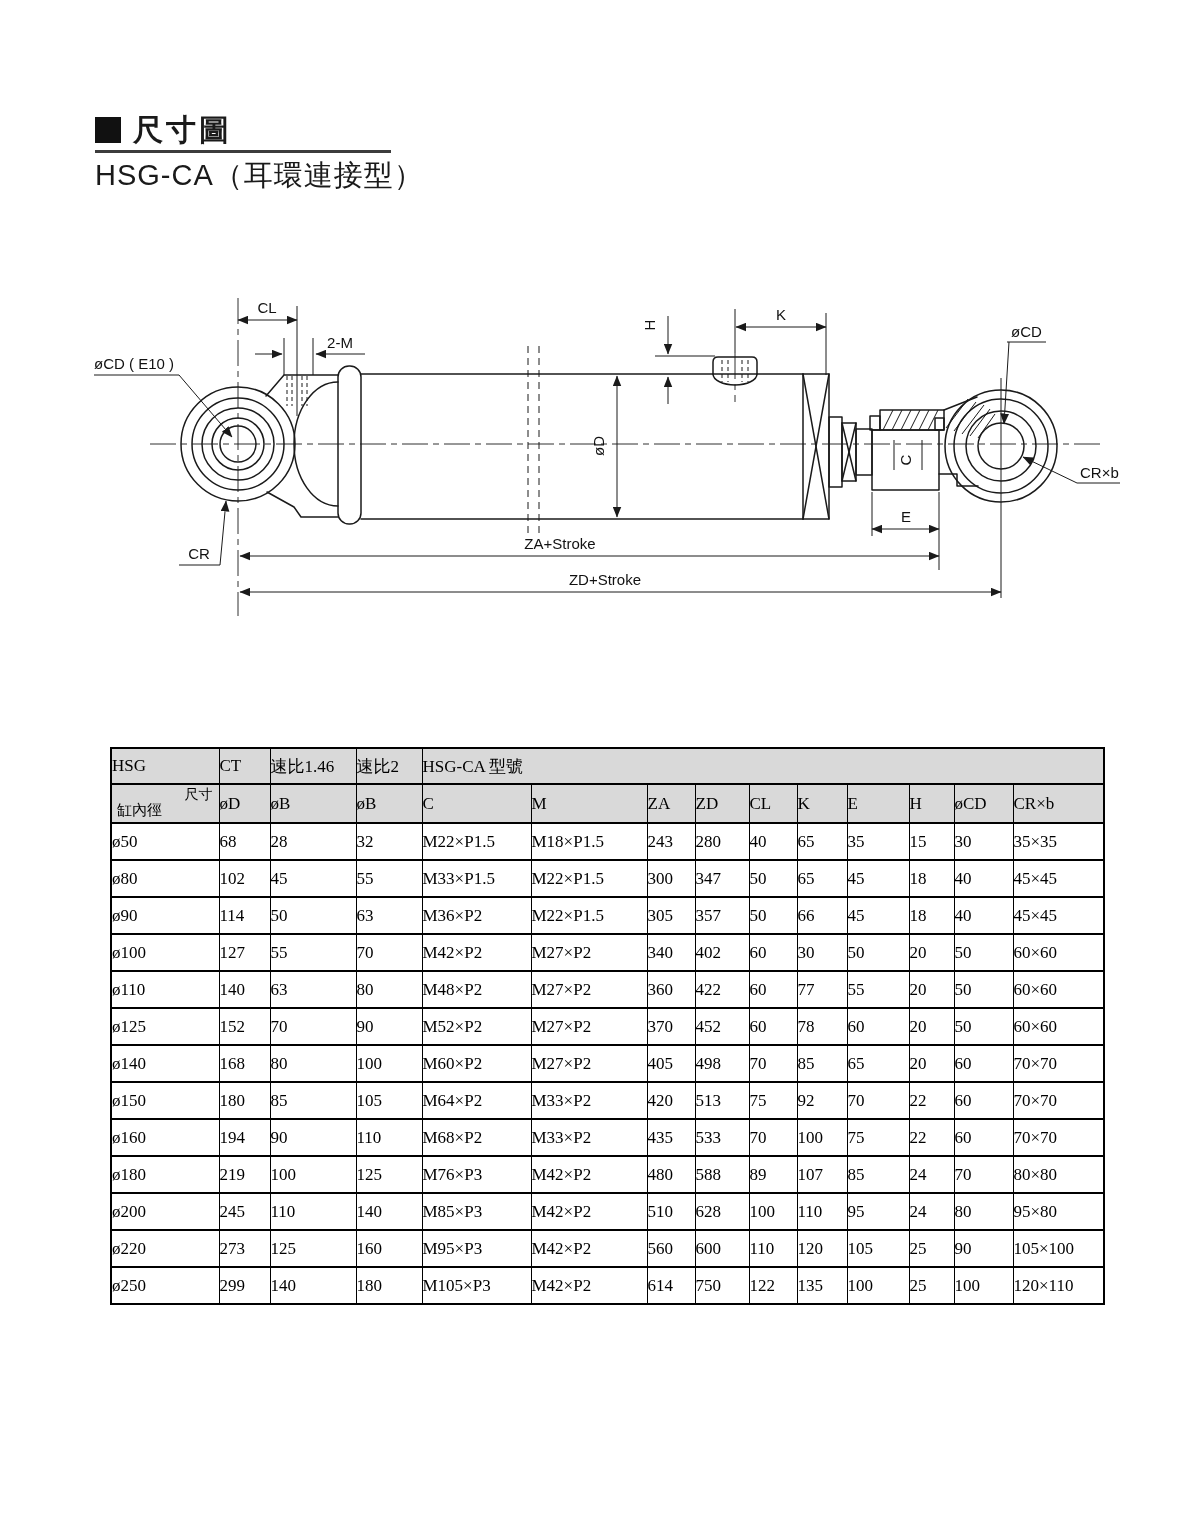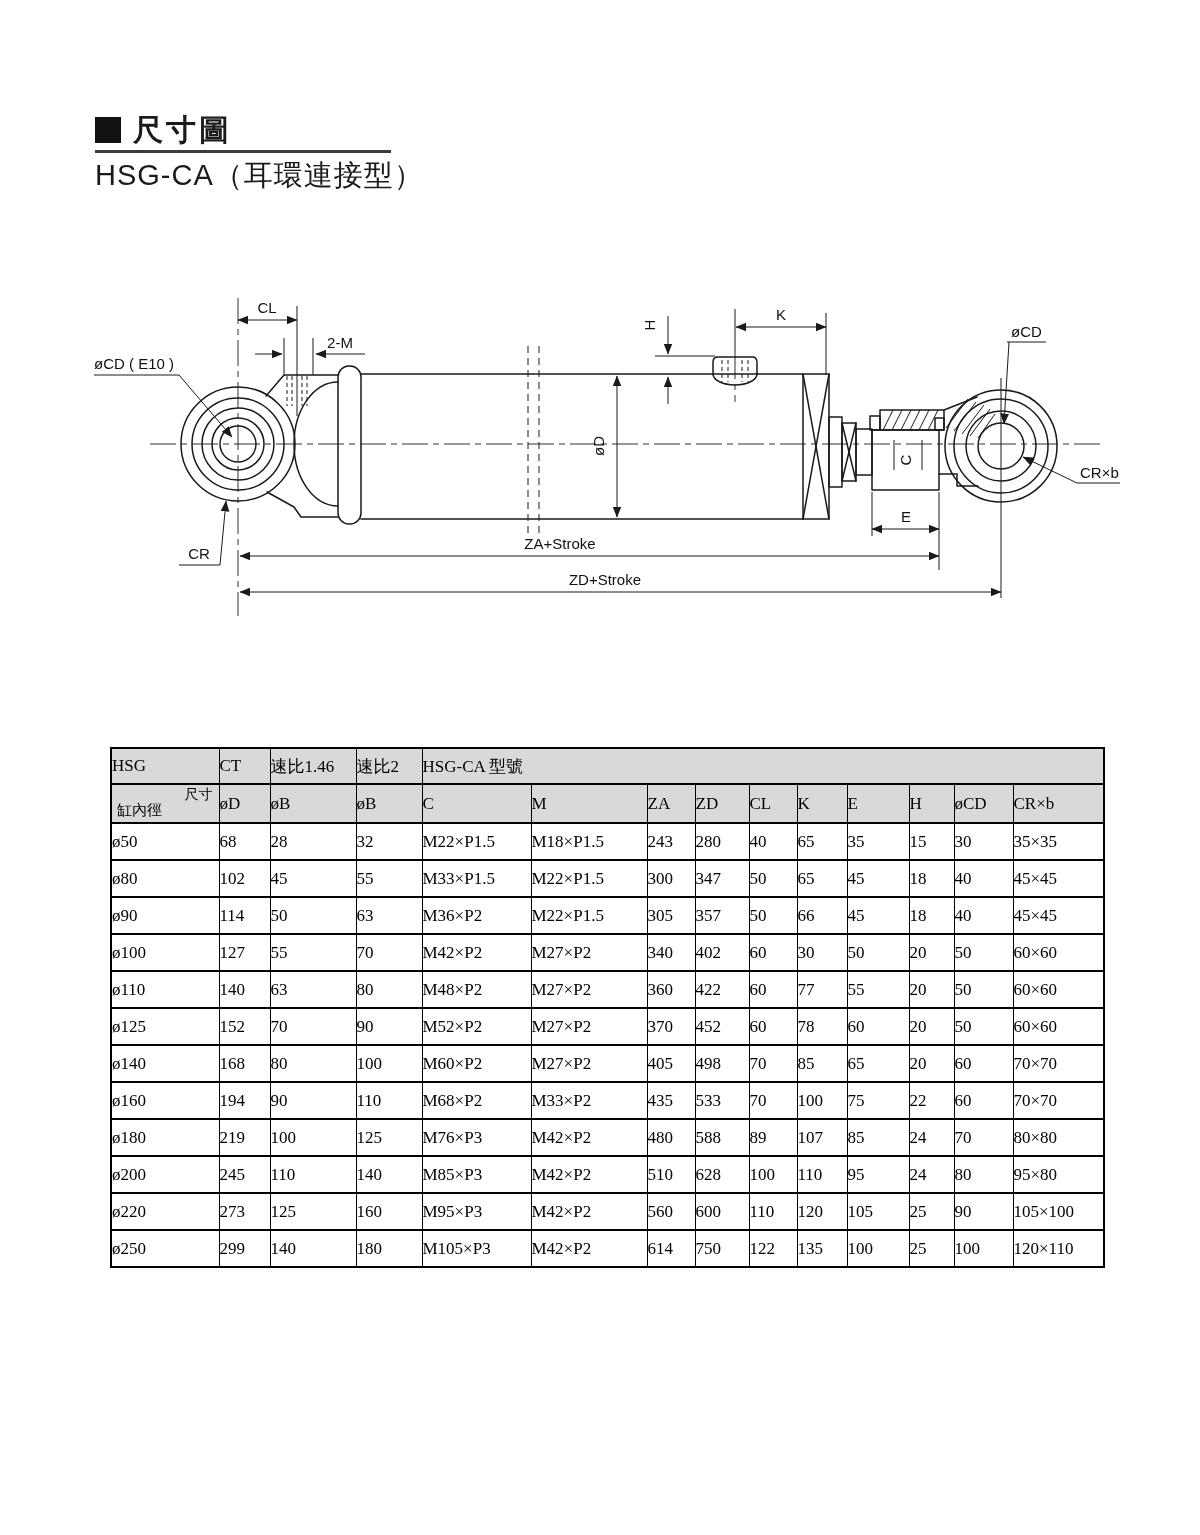--- a/index.html
+++ b/index.html
@@ -361,20 +361,36 @@
           <td>405</td>
           <td>498</td>
           <td>70</td>
           <td>85</td>
           <td>65</td>
           <td>20</td>
           <td>60</td>
           <td>70×70</td>
         </tr>
         <tr>
+          <td>ø150</td>
+          <td>180</td>
+          <td>85</td>
+          <td>105</td>
+          <td>M64×P2</td>
+          <td>M33×P2</td>
+          <td>420</td>
+          <td>513</td>
+          <td>75</td>
+          <td>92</td>
+          <td>70</td>
+          <td>22</td>
+          <td>60</td>
+          <td>70×70</td>
+        </tr>
+        <tr>
           <td>ø160</td>
           <td>194</td>
           <td>90</td>
           <td>110</td>
           <td>M68×P2</td>
           <td>M33×P2</td>
           <td>435</td>
           <td>533</td>
           <td>70</td>
           <td>100</td>

